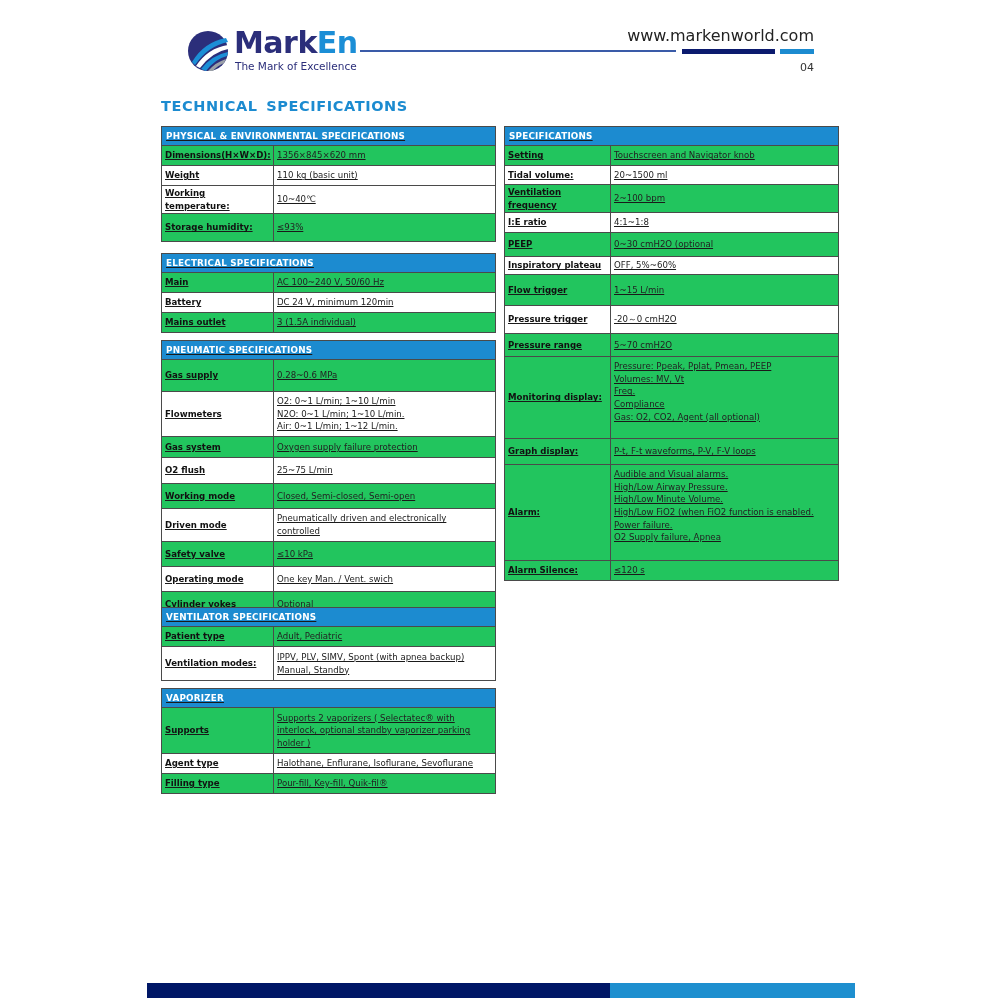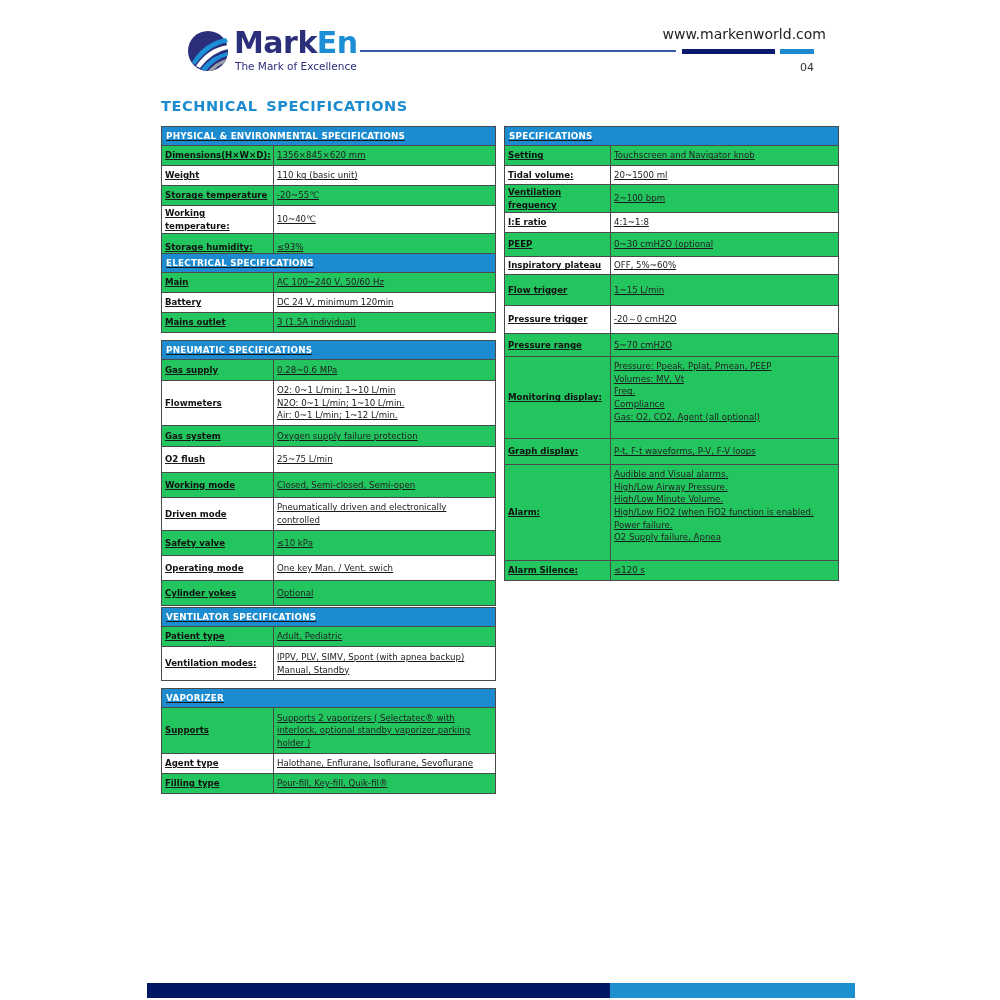--- a/index.html
+++ b/index.html
@@ -8,21 +8,21 @@
   .logo { position:absolute; left:186px; top:28px; width:170px; height:48px; }
   .logo-mark { position:absolute; left:0; top:0; width:44px; height:44px; }
   .logo-word { position:absolute; left:48px; top:-2px; font-family:"DejaVu Sans", sans-serif; font-weight:bold; font-size:30px; letter-spacing:-0.5px; line-height:34px; }
   .logo-word .mark { color:#2B2E7A; }
   .logo-word .en { color:#1B8ED6; }
   .logo-tag { position:absolute; left:49px; top:32px; font-size:10.5px; color:#2B2E7A; white-space:nowrap; }
 
   .hdr-line { position:absolute; left:360px; top:50px; width:316px; height:1.5px; background:#3A5BA8; }
   .hdr-bar-dark { position:absolute; left:682px; top:49px; width:93px; height:5px; background:#0B1A6E; }
   .hdr-bar-light { position:absolute; left:780px; top:49px; width:34px; height:5px; background:#1C8BD0; }
-  .hdr-url { position:absolute; right:174px; top:26px; font-size:14px; color:#222; }
+  .hdr-url { position:absolute; right:186px; top:26px; font-size:16px; color:#222; }
   .hdr-page { position:absolute; right:186px; top:61px; font-size:11px; color:#333; }
 
   .page-title { position:absolute; left:161px; top:98px; font-size:14.5px; font-weight:bold; color:#1C8BD0; letter-spacing:0.6px; word-spacing:3px; }
 
   table.spec { position:absolute; border-collapse:collapse; border:1.5px solid #4a4a4a; font-size:8.6px; table-layout:fixed;text-decoration:underline; }
   table.spec th { background:#1C8BD0; color:#fff; text-align:left; font-weight:bold; padding:0 4px; height:18px; border-bottom:1.5px solid #4a4a4a; font-size:8.8px; letter-spacing:0.2px; }
   table.spec td { padding:1px 3px; border:1px solid #4a4a4a; vertical-align:middle; line-height:12.6px; }
   table.spec td.k { font-weight:bold; color:#111; }
   table.spec td.v { color:#222; white-space:pre-line; }
   table.spec tr.alt td { background:#22c55e; }
@@ -63,24 +63,20 @@
         <th colspan="2">PHYSICAL &amp; ENVIRONMENTAL SPECIFICATIONS</th>
       </tr>
   <tr class="alt" style="height:20px">
         <td class="k">Dimensions(H×W×D):</td>
         <td class="v">1356×845×620 mm</td>
       </tr>
   <tr class="wh" style="height:20px">
         <td class="k">Weight</td>
         <td class="v">110 kg (basic unit)</td>
       </tr>
-  <tr class="alt" style="height:20px">
-        <td class="k">Storage  temperature</td>
-        <td class="v">-20~55℃</td>
-      </tr>
   <tr class="wh" style="height:20px">
         <td class="k">Working temperature:</td>
         <td class="v">10~40℃</td>
       </tr>
   <tr class="alt" style="height:28px">
         <td class="k">Storage humidity:</td>
         <td class="v">≤93%</td>
       </tr>
 </tbody>
   </table>
@@ -111,21 +107,21 @@
 
 <table class="spec" style="left:161px; top:340px; width:335px;">
   <colgroup>
       <col style="width:112px">
       <col>
     </colgroup>
   <tbody>
       <tr>
         <th colspan="2">PNEUMATIC  SPECIFICATIONS</th>
       </tr>
-  <tr class="alt" style="height:21px">
+  <tr class="alt" style="height:32px">
         <td class="k">Gas  supply</td>
         <td class="v">0.28~0.6  MPa</td>
       </tr>
   <tr class="wh" style="height:45px">
         <td class="k">Flowmeters</td>
         <td class="v">O2: 0~1 L/min; 1~10 L/min
 N2O: 0~1 L/min; 1~10 L/min.
 Air: 0~1 L/min; 1~12 L/min.</td>
       </tr>
   <tr class="alt" style="height:21px">

